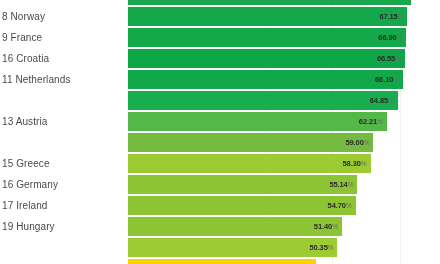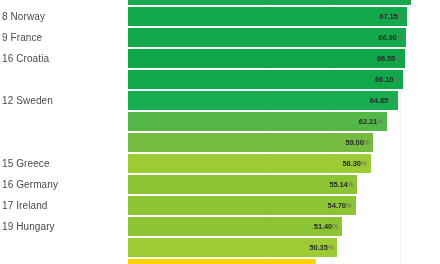--- a/index.html
+++ b/index.html
@@ -129,35 +129,36 @@
       </div>
       <div class="row">
         <div class="row-label">16 Croatia</div>
         <div class="bar-track">
           <div class="bar" style="width: 276.848px; background: rgb(15, 166, 72);">
             <div class="bar-value">66.55<span class="pct">%</span></div>
           </div>
         </div>
       </div>
       <div class="row">
+        <div class="row-label">11 Netherlands</div>
         <div class="bar-track">
           <div class="bar" style="width: 274.976px; background: rgb(17, 168, 74);">
             <div class="bar-value">66.10<span class="pct">%</span></div>
           </div>
         </div>
       </div>
       <div class="row">
-        <div class="row-label">12 Sweden</div>
         <div class="bar-track">
           <div class="bar" style="width: 269.776px; background: rgb(24, 173, 79);">
             <div class="bar-value">64.85<span class="pct">%</span></div>
           </div>
         </div>
       </div>
       <div class="row">
+        <div class="row-label">13 Austria</div>
         <div class="bar-track">
           <div class="bar" style="width: 258.794px; background: rgb(84, 184, 72);">
             <div class="bar-value">62.21<span class="pct">%</span></div>
           </div>
         </div>
       </div>
       <div class="row">
         <div class="bar-track">
           <div class="bar" style="width: 245.44px; background: rgb(117, 187, 63);">
             <div class="bar-value">59.00<span class="pct">%</span></div>

